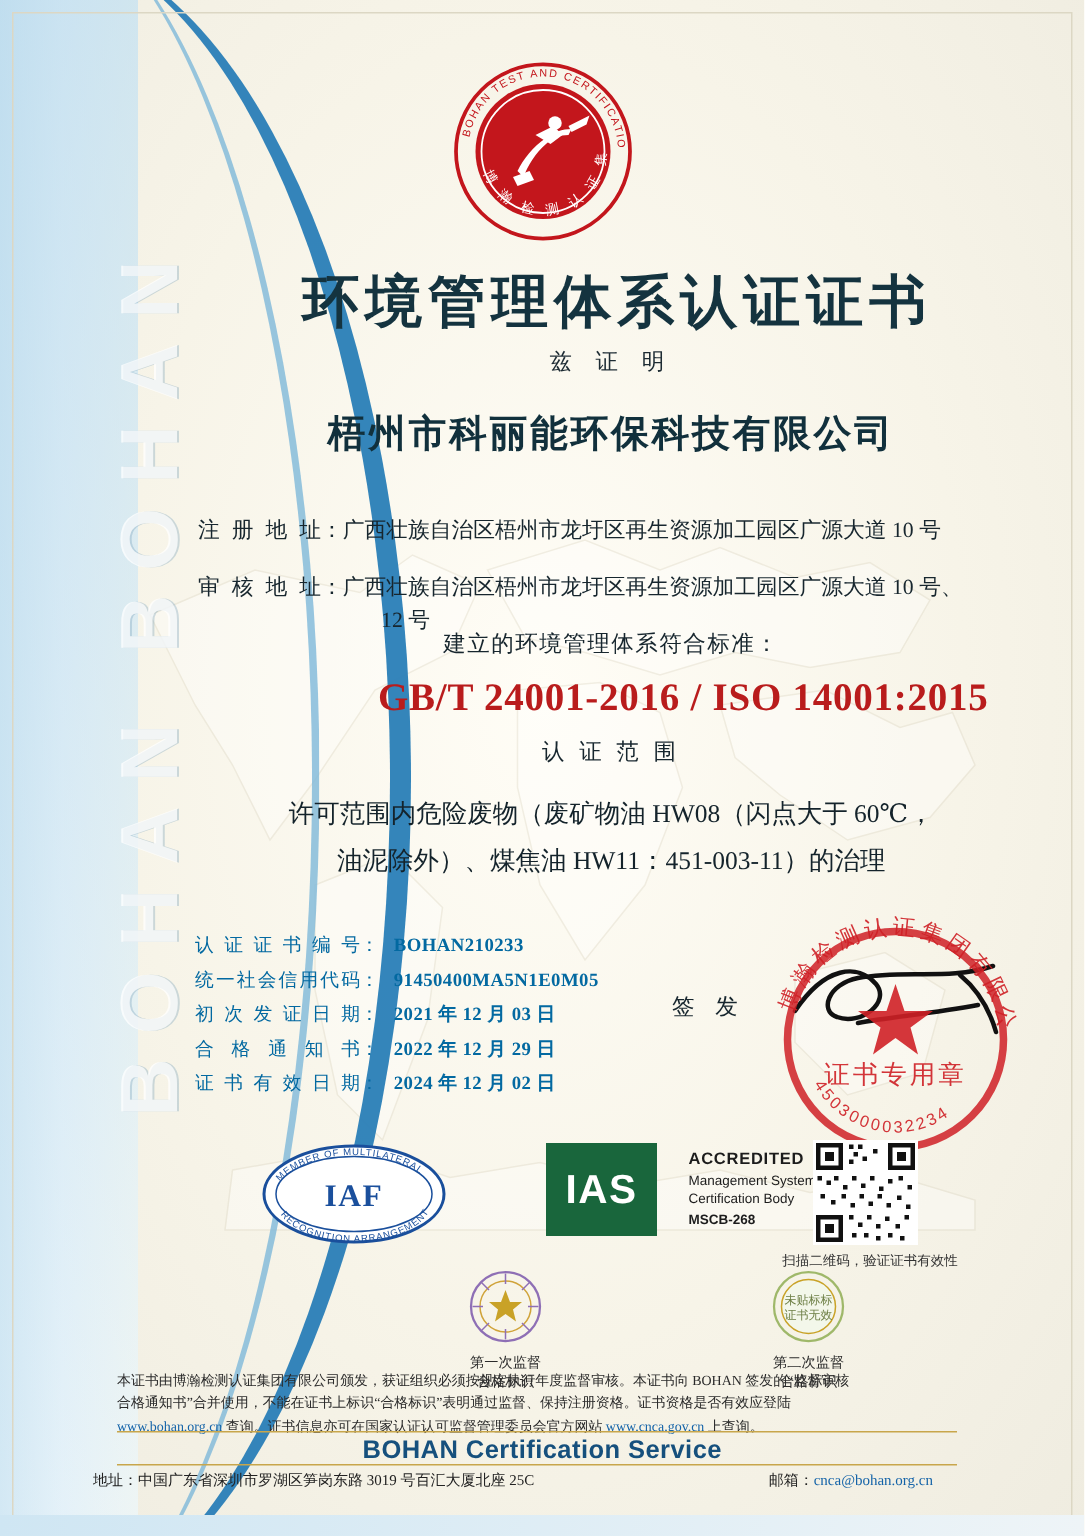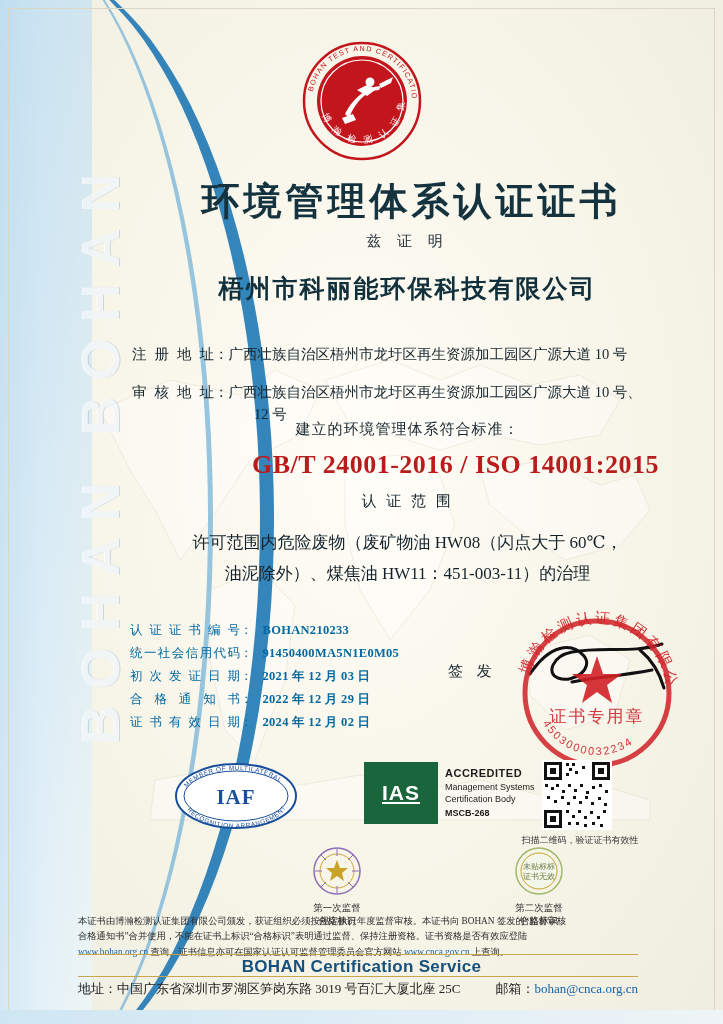--- a/index.html
+++ b/index.html
@@ -277,26 +277,25 @@
   }
   .ias-box {
     background: #19663c;
     color: #fff;
     width: 74px;
     display: flex;
     align-items: center;
     justify-content: center;
     font-family: "Liberation Sans", sans-serif;
     font-weight: bold;
-    font-size: 21px;
+    font-size: 27px;
     letter-spacing: 1px;
-    text-decoration: underline;
   }
   .ias-txt {
-    padding-left: 7px;
+    padding-left: 21px;
     font-family: "Liberation Sans", sans-serif;
     font-size: 9px;
     line-height: 1.35;
     color: #1c1c1c;
     display: flex;
     flex-direction: column;
     justify-content: center;
   }
   .ias-txt .acc {
     font-weight: bold;
@@ -394,23 +393,23 @@
   .footer-rule2 {
     position: absolute;
     top: 976px;
     left: 78px;
     width: 560px;
     border-top: 1px solid #c8a64b;
   }
   .footer-contact {
     position: absolute;
     top: 980px;
-    left: 78px;
+    left: 62px;
     width: 560px;
-    font-size: 13px;
+    font-size: 10px;
     color: #222;
     display: flex;
     justify-content: space-between;
     align-items: center;
   }
   .footer-contact .mail .blue { color: #1463a8; }
   .bottom-bar {
     position: absolute;
     left: 0;
     bottom: 0;
@@ -673,18 +672,18 @@
 
   <div class="footer-rule"></div>
   <div class="brand">BOHAN Certification Service</div>
   <div class="footer-rule2"></div>
 
   <div class="footer-contact">
     <div>
       <span>地址：</span><span>中国广东省深圳市罗湖区笋岗东路 3019 号百汇大厦北座 25C</span>
     </div>
     <div class="mail">
-      <span>邮箱：</span><span class="blue">bohan@cnca.org.cn</span>
+      <span>邮箱：</span><span class="blue">cnca@bohan.org.cn</span>
     </div>
   </div>
 
   <div class="bottom-bar"></div>
 </div>
 
 </body></html>

